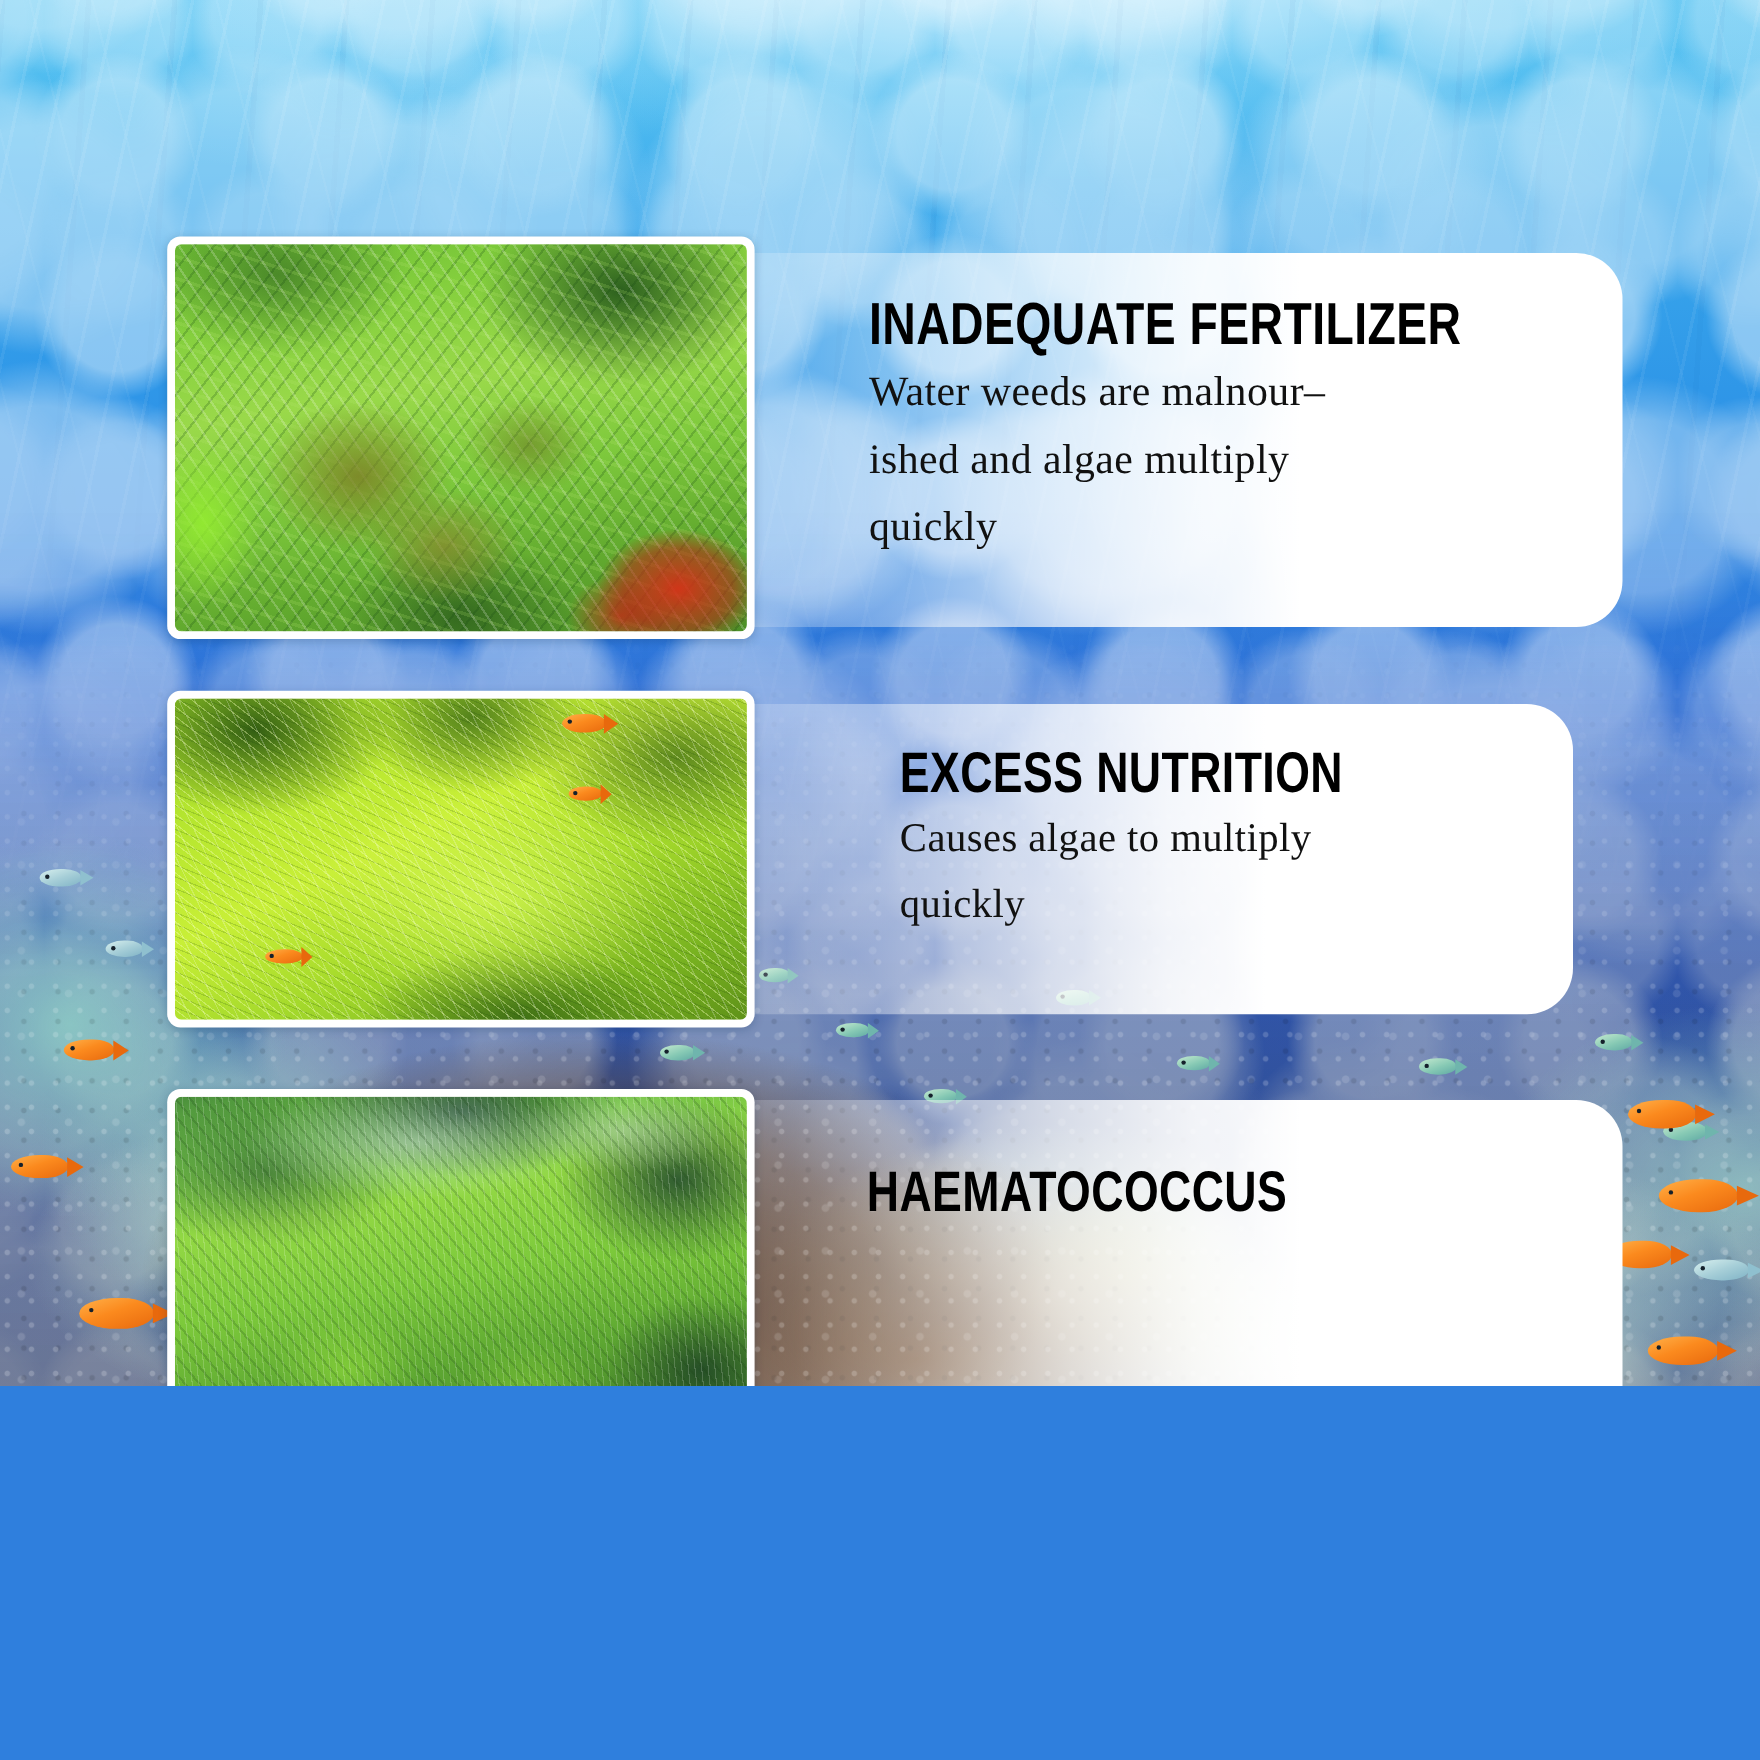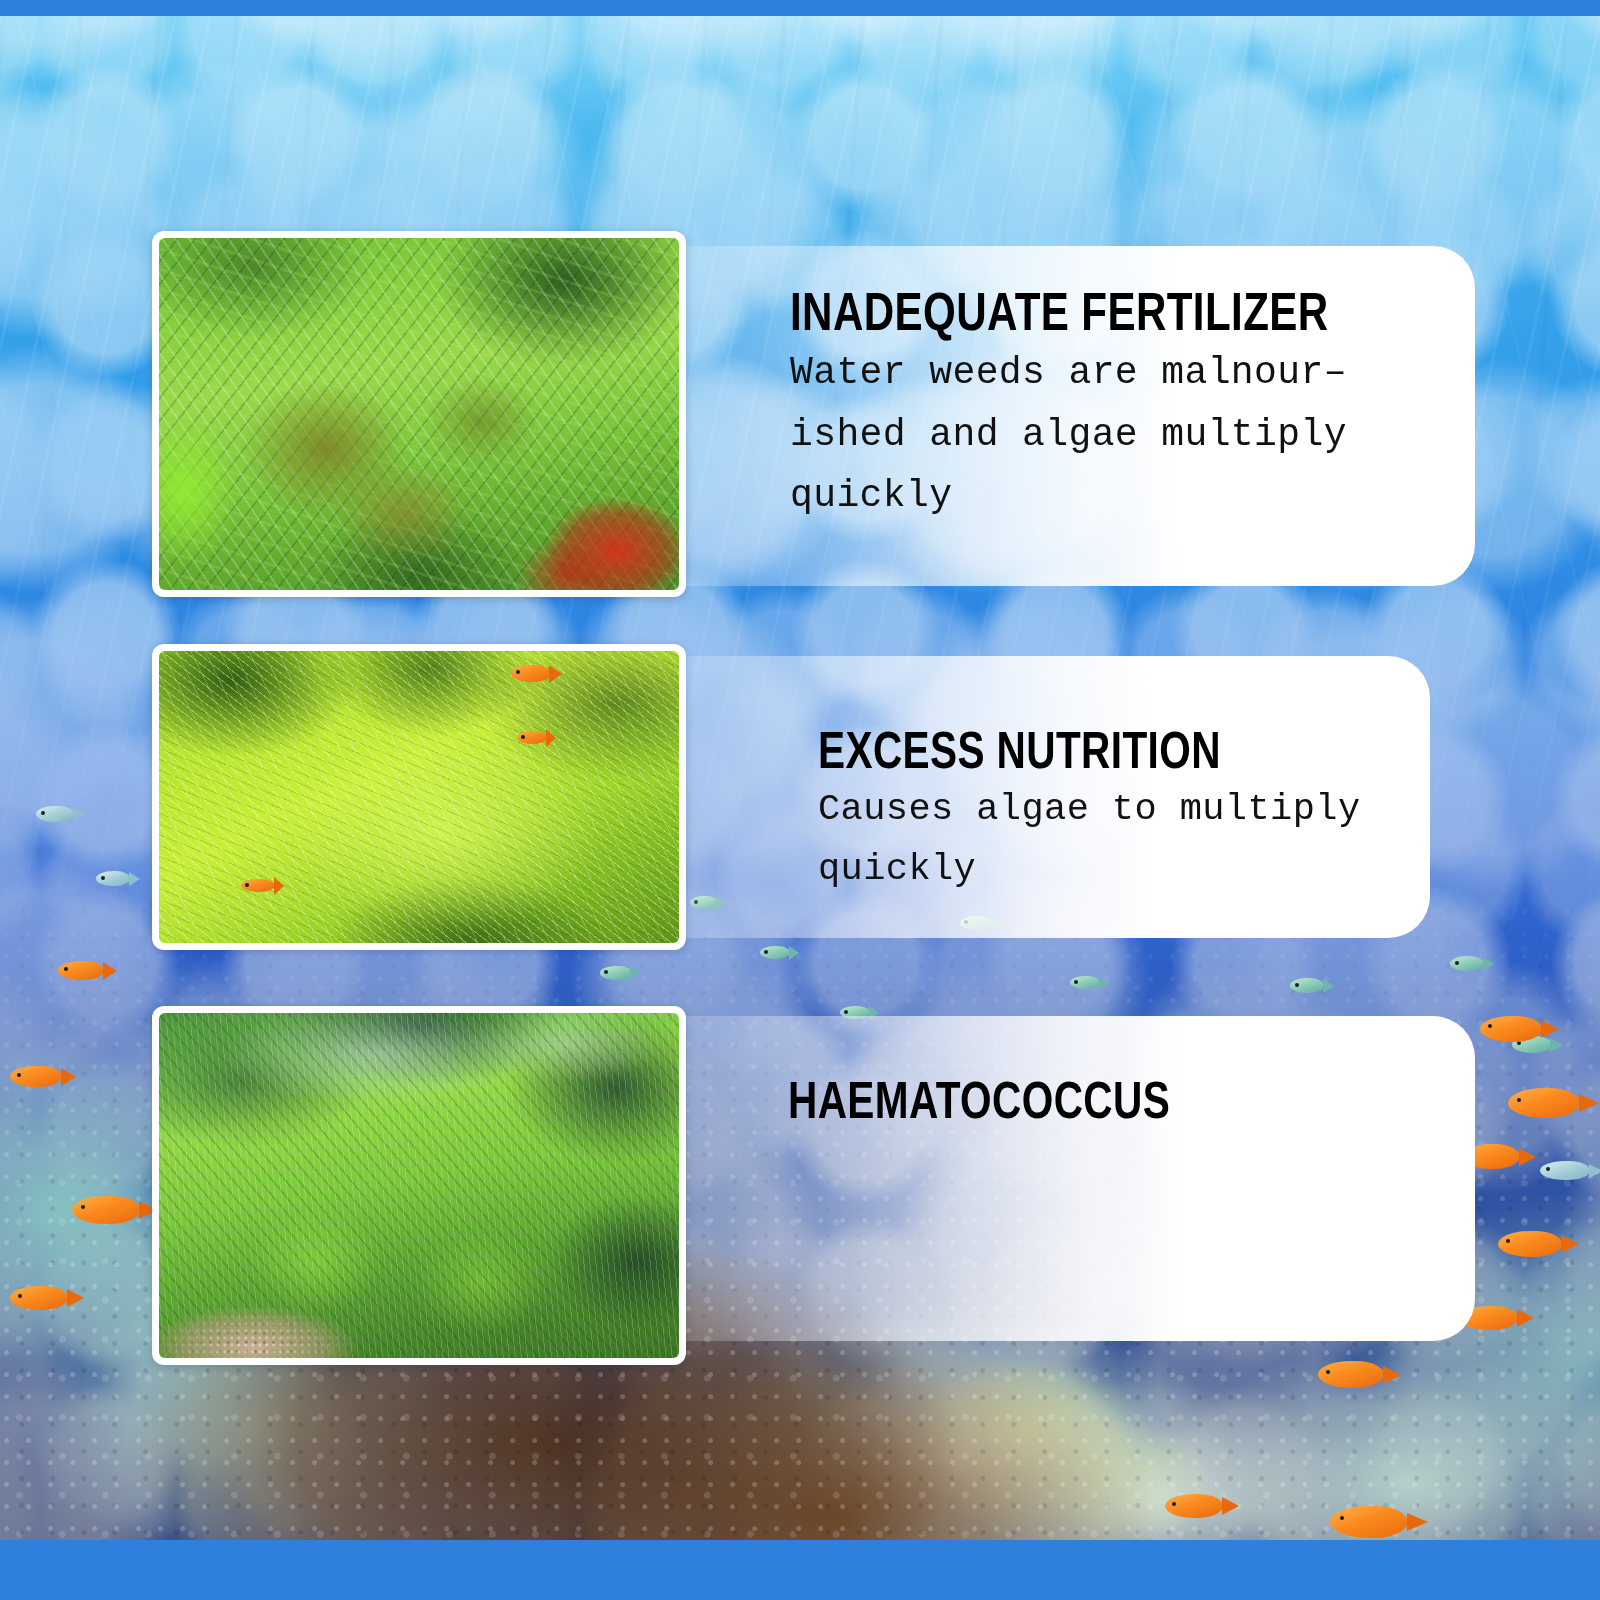--- a/index.html
+++ b/index.html
@@ -3,21 +3,21 @@
 <meta charset="utf-8">
 <style>
   html,body{margin:0;padding:0;}
   body{
     width:1600px;height:1600px;overflow:hidden;
     font-family:"Liberation Sans", sans-serif;
     background:#2f7fdd;
   }
 
   
-  #stage{position:relative;width:1600px;height:1524px;overflow:hidden;margin-top:16px;}
+  #stage{position:relative;width:1600px;height:1260px;overflow:hidden;}
 
   
   .bg-layer{position:absolute;inset:0;}
 
   
   .bg-water{
     background:
       linear-gradient(180deg,
         #5ec6f2 0%,
         #49b9ef 7%,
@@ -152,36 +152,36 @@
     font-weight:700;
     color:#000;
     letter-spacing:.5px;
     transform:scaleX(.78);
     transform-origin:left center;
     white-space:nowrap;
     line-height:1.0;
     margin:0 0 4px 0;
   }
   .card-desc{
-    font-family:Liberation Mono, monospace;
+    font-family:Liberation Serif, serif;
     font-weight:400;
     color:#111;
     line-height:1.62;
     letter-spacing:.4px;
     margin:0;
   }
 
   
   #card-1{left:430px;top:230px;width:1045px;height:340px;}
   #card-1 .card-body{top:38px;}
   #card-1 .card-title{font-size:54px;}
   #card-1 .card-desc{font-size:38px;}
 
   #card-2{left:430px;top:640px;width:1000px;height:282px;}
-  #card-2 .card-body{top:68px;left:388px;}
+  #card-2 .card-body{top:37px;left:388px;}
   #card-2 .card-title{font-size:52px;}
   #card-2 .card-desc{font-size:37px;}
 
   #card-3{left:430px;top:1000px;width:1045px;height:325px;}
   #card-3 .card-body{top:58px;left:358px;}
   #card-3 .card-title{font-size:52px;}
   #card-3 .card-desc{font-size:37px;}
 
   
   .photo{

